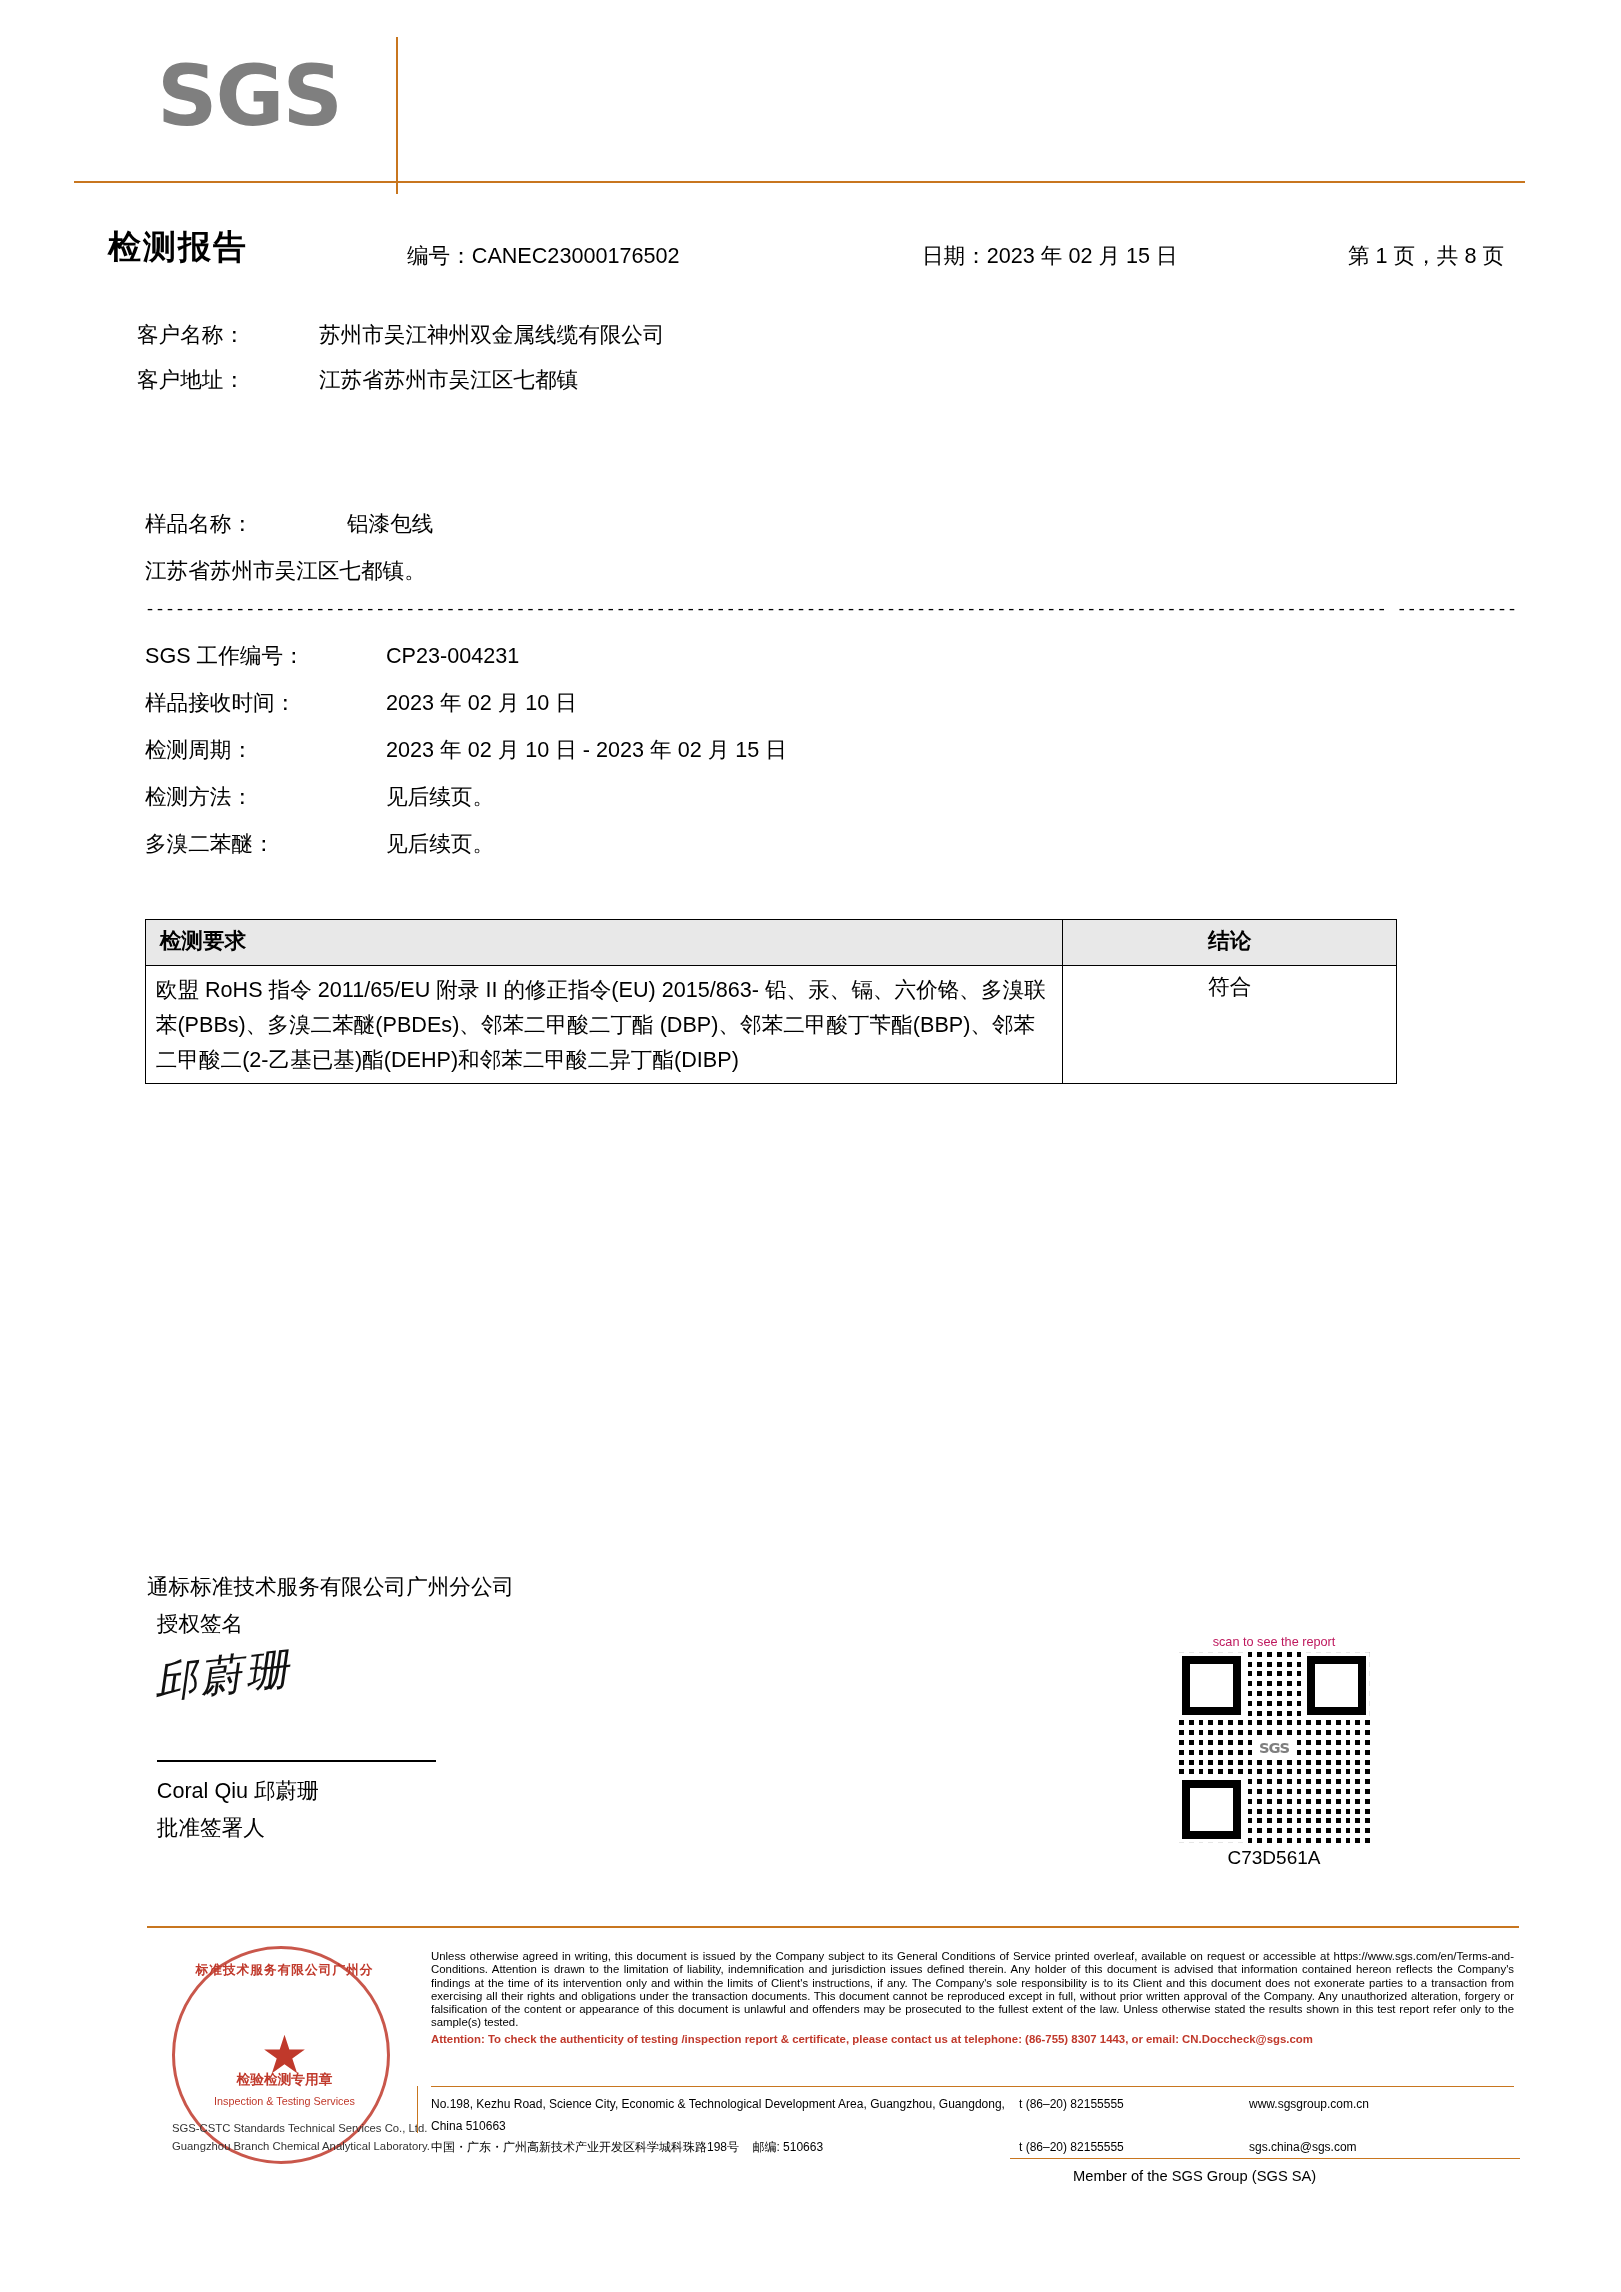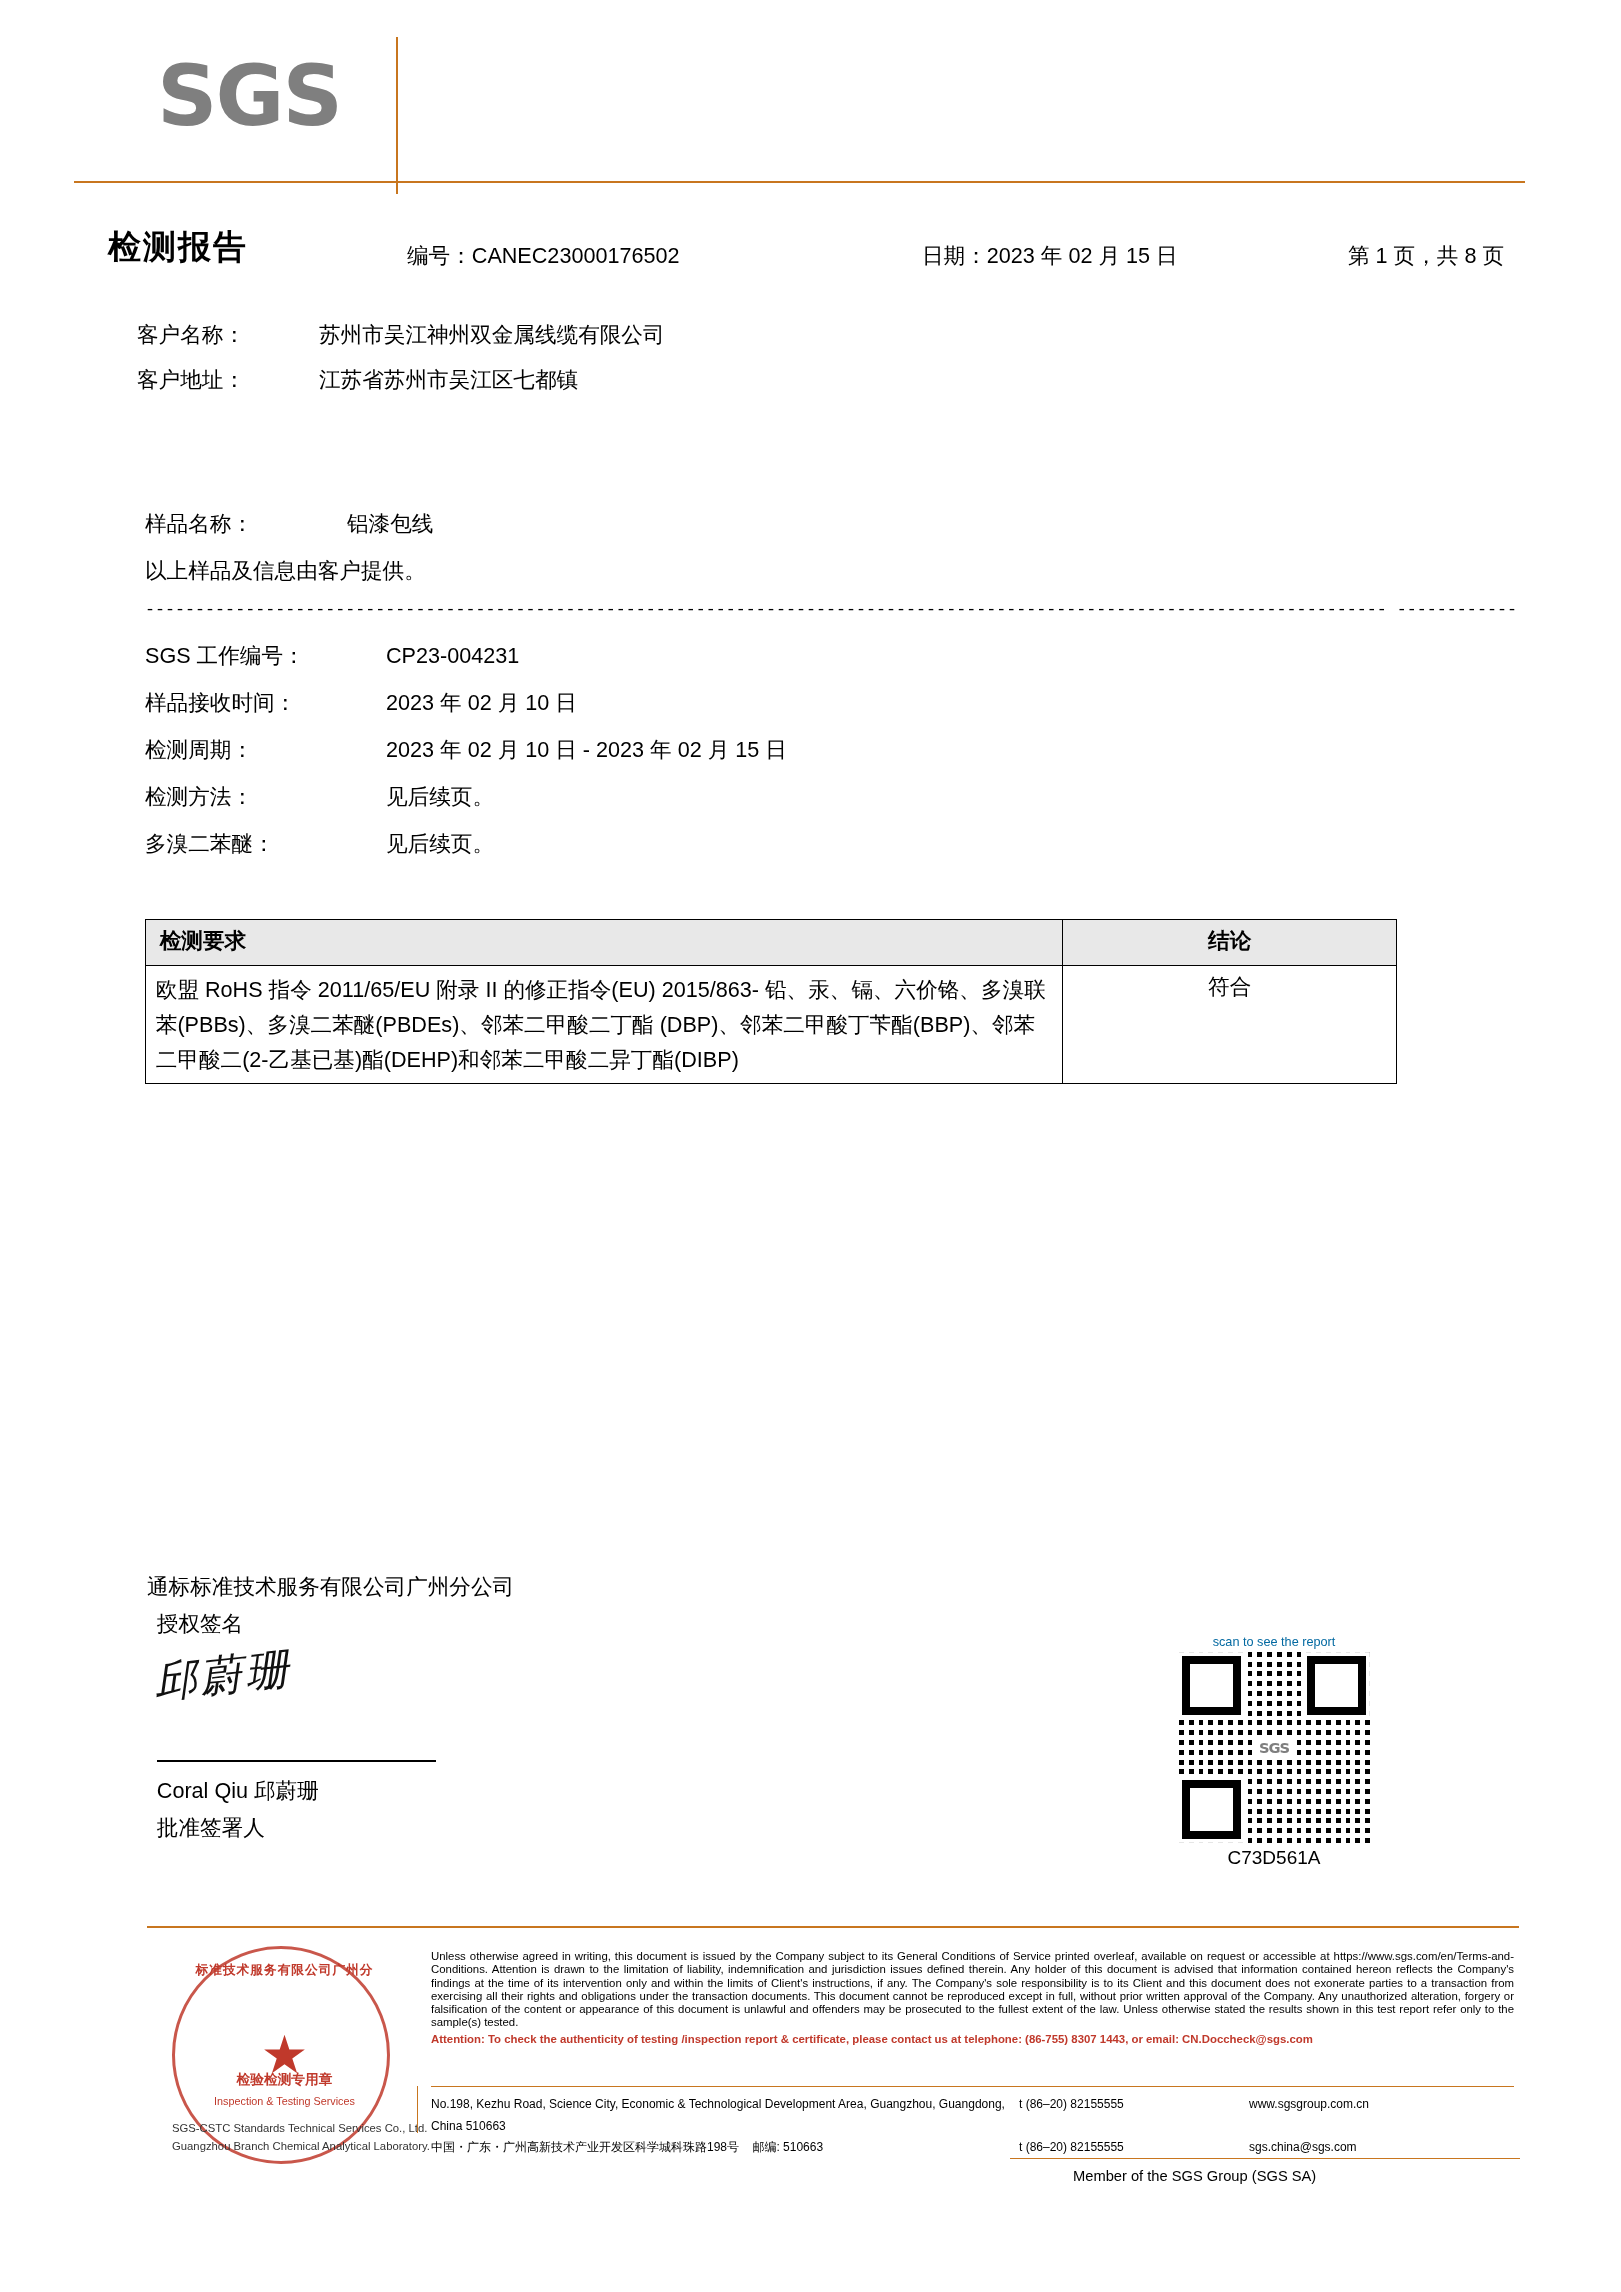--- a/index.html
+++ b/index.html
@@ -245,21 +245,21 @@
   
   .qr-block {
     position: absolute;
     left: 1171px;
     top: 1635px;
     width: 206px;
     text-align: center;
   }
   .qr-caption {
     font-size: 12.7px;
-    color: #0369a1;
+    color: #be185d;
     margin-bottom: 2.9px;
   }
   .qr-img {
     width: 191px;
     height: 191px;
     margin: 0 auto;
     position: relative;
     background:
       repeating-linear-gradient(90deg, #000 0 4.9px, #fff 4.9px 9.8px),
       repeating-linear-gradient(0deg, #000 0 4.9px, #fff 4.9px 9.8px);
@@ -467,21 +467,21 @@
       <span class="kv-label">客户地址：</span>
       <span class="kv-value">江苏省苏州市吴江区七都镇</span>
     </div>
   </div>
 
   <div class="sample-block">
     <div>
       <span class="kv-label">样品名称：</span>
       <span class="kv-value">铝漆包线</span>
     </div>
-    <div class="sample-note">以上样品及信息由客户提供。</div>
+    <div class="sample-note">江苏省苏州市吴江区七都镇。</div>
   </div>
   <div class="dash-rule">---------------------------------------------------------------------------------------------------------------------------- -----------------</div>
 
   <div class="job-block">
     <div class="job-row">
       <span class="j-label">SGS 工作编号：</span>
       <span class="j-value">CP23-004231</span>
     </div>
     <div class="job-row">
       <span class="j-label">样品接收时间：</span>

